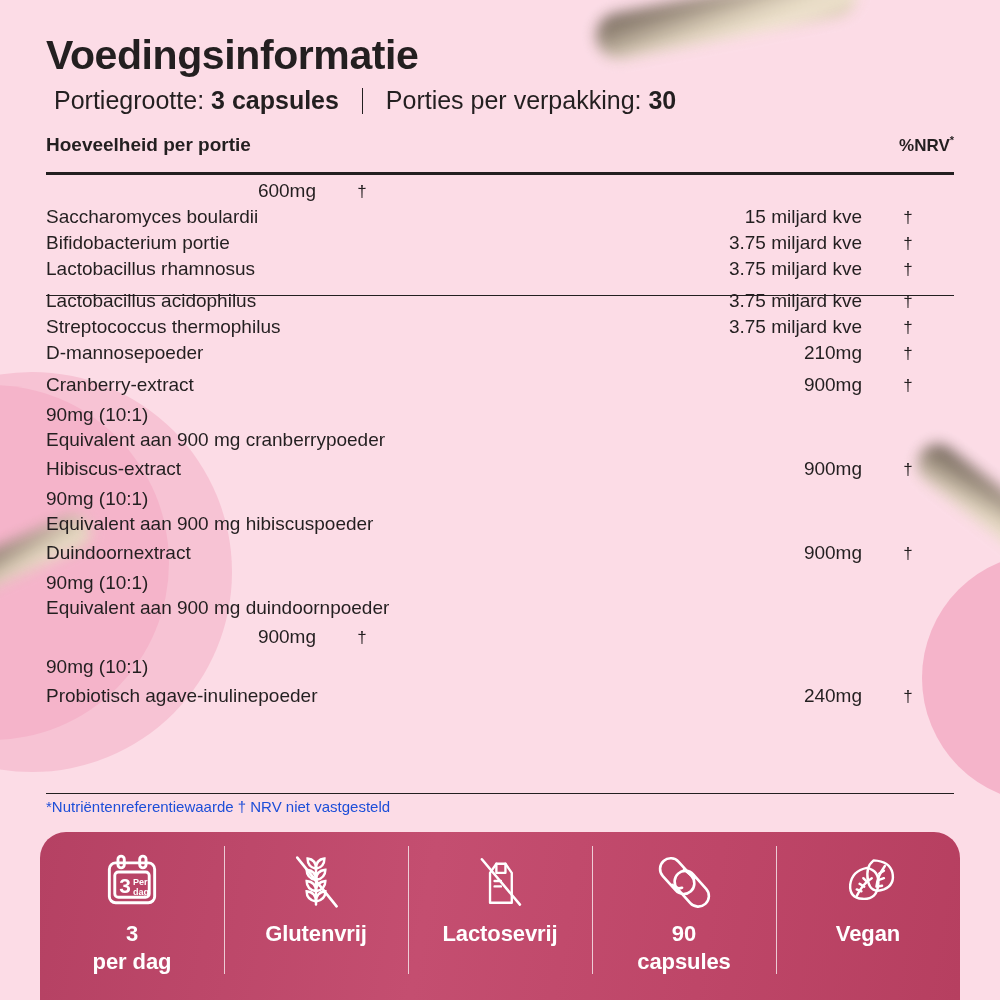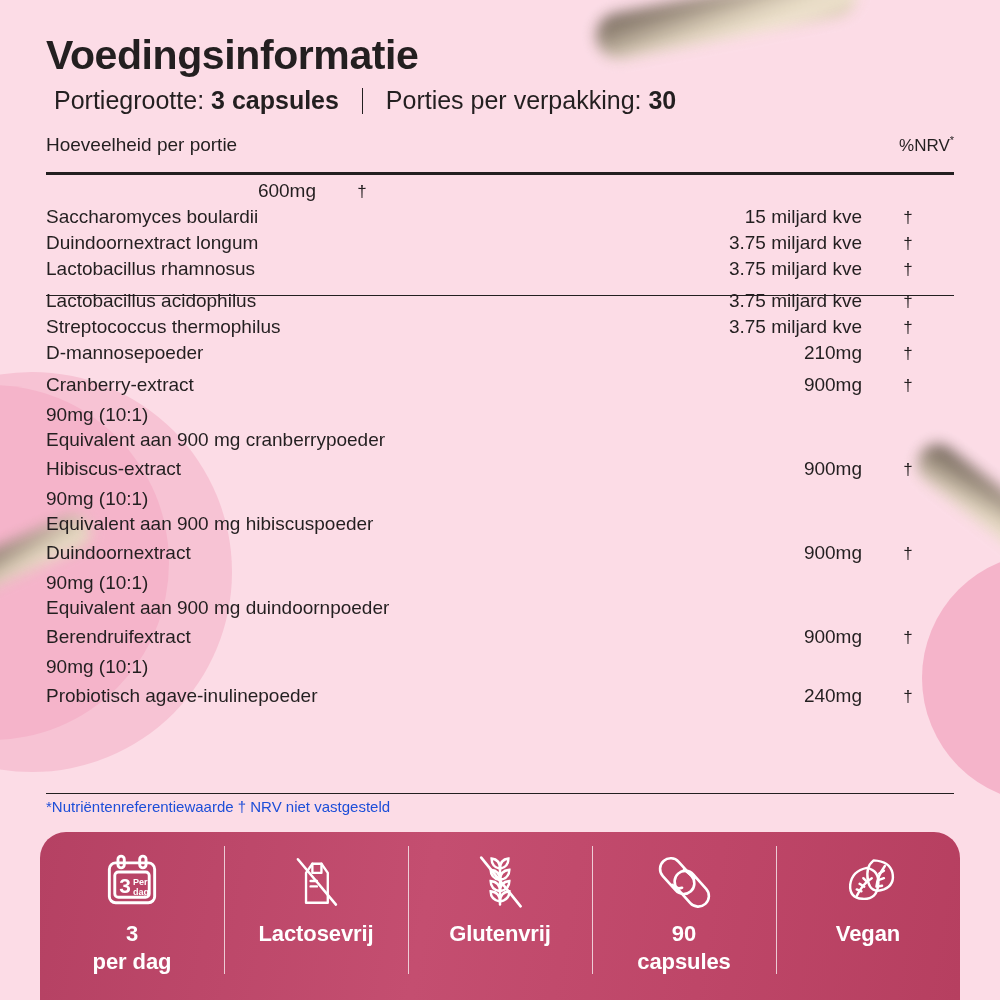--- a/index.html
+++ b/index.html
@@ -77,21 +77,21 @@
   .serving-line b { font-weight:700; }
   .serving-line .divider {
     display:inline-block; width:1px; height:26px;
     background:#231f20; vertical-align:-5px;
     margin:0 16px;
   }
 
   .col-head {
     position:absolute; left:46px; top:134px; right:46px;
     display:flex; justify-content:space-between; align-items:baseline;
-    font-size:19px; font-weight:400;
+    font-size:19px; font-weight:700;
   }
   .col-head .nrv { font-size:17px; }
   .col-head .nrv sup { font-size:11px; }
 
   .rule-thick {
     position:absolute; left:46px; right:46px; top:172px;
     height:3px; background:#231f20;
   }
   .rule-thin-top {
     position:absolute; left:46px; right:46px; top:295px;
@@ -198,21 +198,21 @@
       <div class="row">
         <span class="amount">600mg</span>
         <span class="nrv">†</span>
       </div>
       <div class="row">
         <span class="name">Saccharomyces boulardii</span>
         <span class="amount">15 miljard kve</span>
         <span class="nrv">†</span>
       </div>
       <div class="row">
-        <span class="name">Duindoornextract longum</span>
+        <span class="name">Bifidobacterium portie</span>
         <span class="amount">3.75 miljard kve</span>
         <span class="nrv">†</span>
       </div>
       <div class="row">
         <span class="name">Lactobacillus rhamnosus</span>
         <span class="amount">3.75 miljard kve</span>
         <span class="nrv">†</span>
       </div>
       <div class="gap-4"></div>
       <div class="row">
@@ -276,21 +276,20 @@
         <span class="amount"></span>
         <span class="nrv"></span>
       </div>
       <div class="row sub">
         <span class="name">Equivalent aan 900 mg duindoornpoeder</span>
         <span class="amount"></span>
         <span class="nrv"></span>
       </div>
       <div class="gap-2"></div>
       <div class="row">
-        <span class="name">Berendruifextract</span>
         <span class="amount">900mg</span>
         <span class="nrv">†</span>
       </div>
       <div class="gap-2"></div>
       <div class="row sub">
         <span class="name">90mg (10:1)</span>
         <span class="amount"></span>
         <span class="nrv"></span>
       </div>
       <div class="gap-2"></div>
@@ -310,51 +309,51 @@
       <rect x="7" y="12" width="50" height="44" rx="7"></rect>
       <rect x="13" y="22" width="38" height="28" rx="4"></rect>
       <rect x="16.5" y="4.5" width="7" height="13" rx="3.5"></rect>
       <rect x="40.5" y="4.5" width="7" height="13" rx="3.5"></rect>
       <text x="18" y="45" font-family="Liberation Sans, sans-serif" font-size="23" font-weight="700" fill="#fff" stroke="none">3</text>
       <text x="33" y="36" font-family="Liberation Sans, sans-serif" font-size="10" font-weight="700" fill="#fff" stroke="none">Per</text>
       <text x="33" y="47" font-family="Liberation Sans, sans-serif" font-size="10" font-weight="700" fill="#fff" stroke="none">dag</text>
     </svg>
         </div>
         <div class="cap"><span>3</span><span class="l2">per dag</span></div>
-      </div>
-      <div class="badge">
-        <div class="glyph">
-    <svg width="58" height="62" viewBox="0 0 64 66" fill="none" stroke="#fff" stroke-width="2.6" stroke-linejoin="round" stroke-linecap="round">
-      <path d="M21 24 L21 57 H45 L45 24 L38 14 H28 Z"></path>
-      <path d="M28 14 L28 24 H38 L38 14"></path>
-      <path d="M26 33 h7 M26 39 h7"></path>
-      <path d="M12 9 L54 59" stroke-width="2.8"></path>
-    </svg>
-        </div>
-        <div class="cap"><span>Lactosevrij</span></div>
       </div>
       <div class="badge">
         <div class="glyph">
     <svg width="60" height="62" viewBox="0 0 64 66" fill="none" stroke="#fff" stroke-width="2.6" stroke-linecap="round">
       <path d="M32 58 V18"></path>
       <path d="M32 20 q-9 -2 -9 -11 q9 1 9 11"></path>
       <path d="M32 20 q9 -2 9 -11 q-9 1 -9 11"></path>
       <path d="M32 32 q-10 -2 -10 -11 q10 1 10 11"></path>
       <path d="M32 32 q10 -2 10 -11 q-10 1 -10 11"></path>
       <path d="M32 44 q-10 -2 -10 -11 q10 1 10 11"></path>
       <path d="M32 44 q10 -2 10 -11 q-10 1 -10 11"></path>
       <path d="M32 55 q-10 -2 -10 -11 q10 1 10 11"></path>
       <path d="M32 55 q10 -2 10 -11 q-10 1 -10 11"></path>
       <path d="M12 8 L54 60" stroke-width="2.8"></path>
     </svg>
         </div>
         <div class="cap"><span>Glutenvrij</span></div>
       </div>
       <div class="badge">
         <div class="glyph">
+    <svg width="58" height="62" viewBox="0 0 64 66" fill="none" stroke="#fff" stroke-width="2.6" stroke-linejoin="round" stroke-linecap="round">
+      <path d="M21 24 L21 57 H45 L45 24 L38 14 H28 Z"></path>
+      <path d="M28 14 L28 24 H38 L38 14"></path>
+      <path d="M26 33 h7 M26 39 h7"></path>
+      <path d="M12 9 L54 59" stroke-width="2.8"></path>
+    </svg>
+        </div>
+        <div class="cap"><span>Lactosevrij</span></div>
+      </div>
+      <div class="badge">
+        <div class="glyph">
     <svg width="62" height="62" viewBox="0 0 64 64" fill="none" stroke="#fff" stroke-width="2.7" stroke-linecap="round">
       <rect x="14" y="6" width="22" height="42" rx="11" transform="rotate(-42 25 27)"></rect>
       <path d="M32 20 L43 29"></path>
       <rect x="29" y="19" width="22" height="42" rx="11" transform="rotate(-42 40 40)"></rect>
       <path d="M20 36 q4 5 10 3"></path>
     </svg>
         </div>
         <div class="cap"><span>90</span><span class="l2">capsules</span></div>
       </div>
       <div class="badge">

